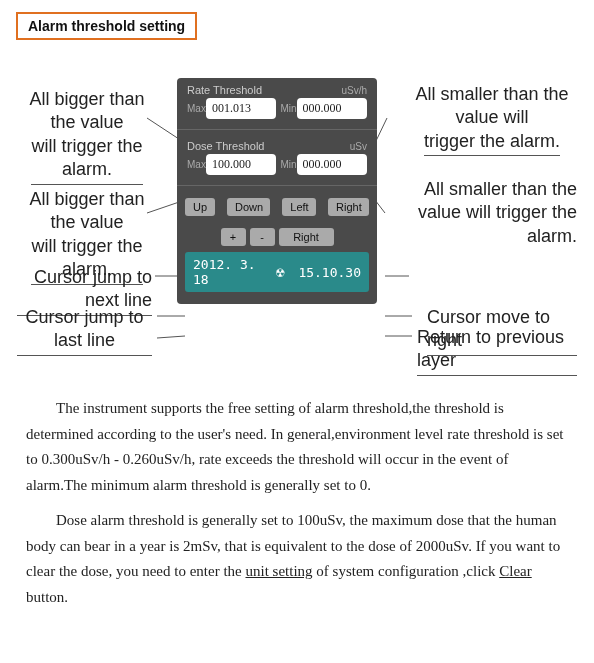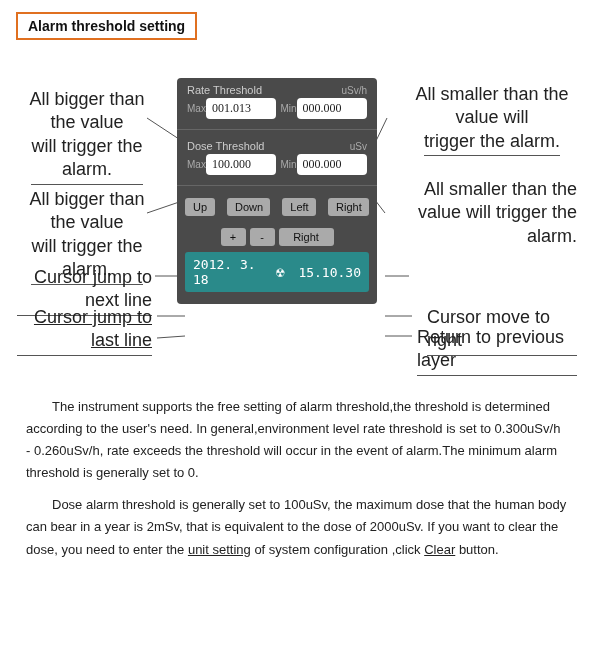--- a/index.html
+++ b/index.html
@@ -149,24 +149,25 @@
     .line-svg {
       position: absolute;
       top: 0; left: 0;
       width: 100%;
       height: 100%;
       pointer-events: none;
     }
 
     
     .description {
-      font-size: 13px;
+      font-size: 15px;
       line-height: 1.7;
       color: #222;
       padding: 0 10px;
+      font-family: Liberation Serif, serif;
     }
 
     .description p {
       margin-bottom: 10px;
       text-indent: 2em;
     }
 
     .description p:first-child {
       text-indent: 2em;
     }
@@ -235,21 +236,21 @@
     <span style="white-space:pre-line;">All smaller than the
 value will trigger the
 alarm.</span>
   </div>
 
   <div class="ann" style="left:0px;top:208px;width:135px;text-align:right;">
     <span>Cursor jump to next line</span>
     <div style="border-top:1px solid #555;margin-top:2px;"></div>
   </div>
 
-  <div class="ann" style="left:0px;top:248px;width:135px;text-align:right;text-decoration:underline;">
+  <div class="ann" style="left:0px;top:248px;width:135px;text-align:center;">
     <span>Cursor jump to last line</span>
     <div style="border-top:1px solid #555;margin-top:2px;"></div>
   </div>
 
 
 
   <div class="ann" style="right:0px;top:248px;width:150px;text-align:left;margin-left:44px;">
     <span>Cursor move to right</span>
     <div style="border-top:1px solid #555;margin-top:2px;"></div>
   </div>

